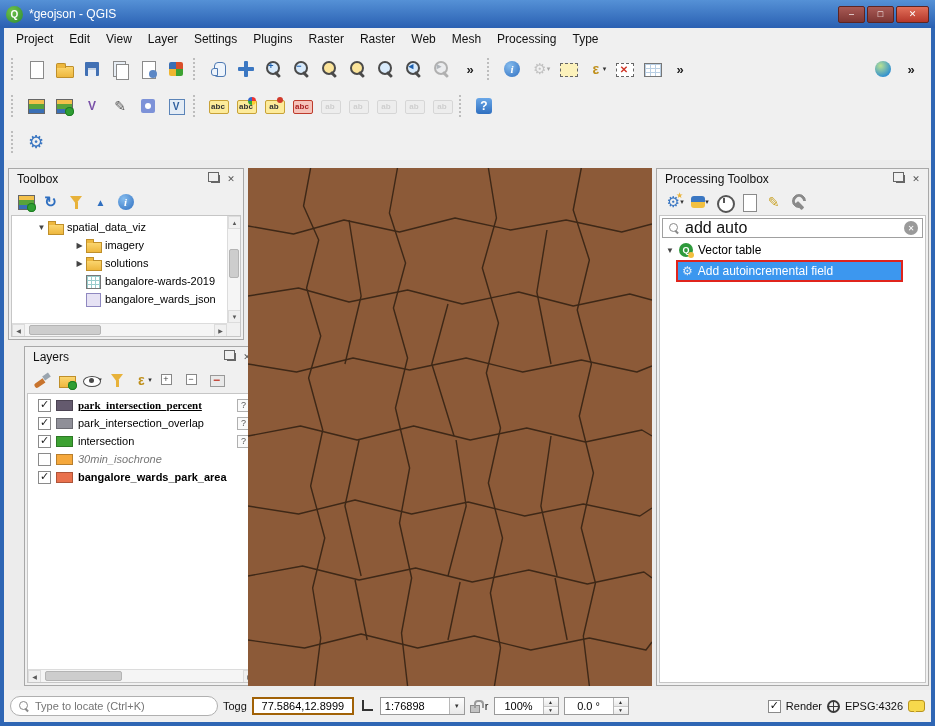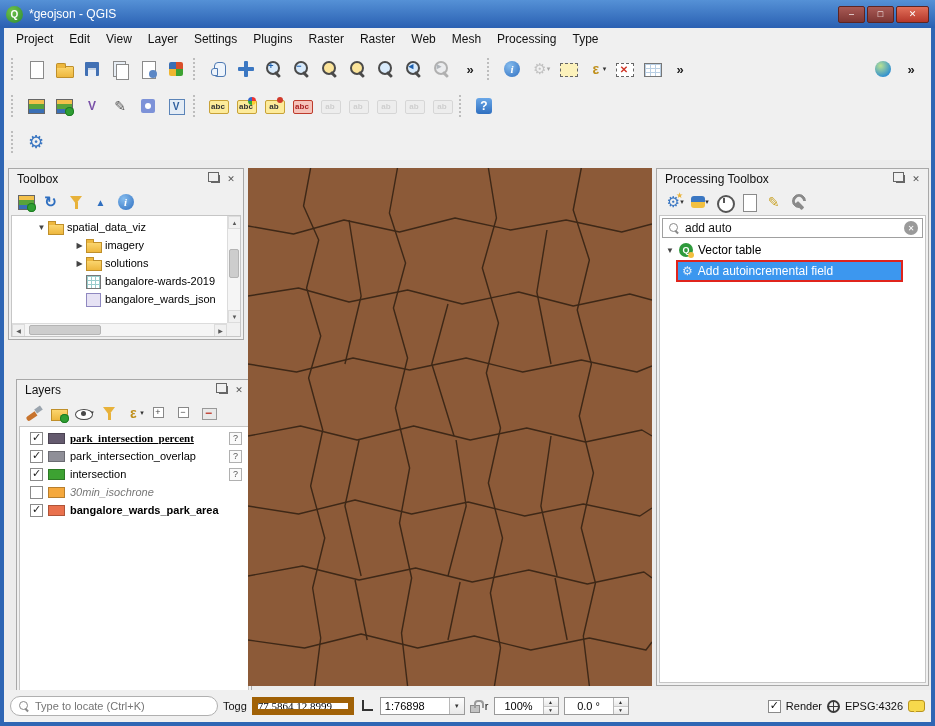--- a/index.html
+++ b/index.html
@@ -99,21 +99,21 @@
   [data-ic=python]::after{left:3px;top:10px;width:14px;height:6px;background:#f2c040;border-radius:0 0 3px 3px;}
   [data-ic=clock]::before{left:3px;top:3px;width:14px;height:14px;border:2px solid #555;border-radius:50%;background:#fff;}
   [data-ic=clock]::after{left:9px;top:6px;width:2px;height:5px;background:#555;}
   [data-ic=pency] .g{font-size:14px;color:#c9a227;}
   [data-ic=wrench]::before{left:3px;top:2px;width:8px;height:8px;border:3px solid #8a8a8a;border-radius:50%;border-right-color:transparent;transform:rotate(45deg);}
   [data-ic=wrench]::after{left:9px;top:9px;width:9px;height:4px;background:#8a8a8a;transform:rotate(45deg);transform-origin:0 0;border-radius:1px;}
   
   .workspace{position:absolute;left:0;right:0;top:132px;bottom:32px;background:#ececec;}
   .panel{position:absolute;background:#f0f0f0;border:1px solid #a8a8a8;display:flex;flex-direction:column;}
   .browserpanel{left:4px;top:8px;width:236px;height:172px;}
-  .layerspanel{left:12px;top:186px;width:236px;height:340px;margin-top:33px;}
+  .layerspanel{left:20px;top:186px;width:236px;height:340px;}
   .procpanel{left:652px;top:8px;width:273px;height:518px;}
   .map{position:absolute;left:244px;top:8px;width:404px;height:518px;background:#8c5a38;}
   .map svg{display:block;width:100%;height:100%;}
   .phead{height:20px;display:flex;align-items:center;padding:0 4px 0 8px;font-size:12px;color:#111;flex:0 0 auto;}
   .psp{flex:1;}
   .hbtn{width:16px;height:14px;display:flex;align-items:center;justify-content:center;color:#555;font-size:9px;}
   .undockic{width:9px;height:8px;border:1px solid #666;position:relative;background:#fff;}
   .undockic::before{content:"";position:absolute;left:-4px;top:-4px;width:9px;height:8px;border:1px solid #666;background:#f0f0f0;}
   .ptools{height:26px;display:flex;align-items:center;padding-left:4px;background:#f0f0f0;flex:0 0 auto;}
   .pbody{flex:1;background:#fff;border:1px solid #c6c6c6;margin:0 2px 2px 2px;position:relative;overflow:hidden;}
@@ -149,37 +149,37 @@
   .lrow[data-bold="true"] .llabel{font-weight:bold;}
   .lrow[data-underline="true"] .llabel{text-decoration:underline;font-family:Liberation Serif, serif;}
   .lrow[data-italic="true"] .llabel{font-style:italic;color:#777;}
   .badge{margin-left:auto;margin-right:4px;width:13px;height:13px;border:1px solid #b0b0b0;background:#fafafa;display:flex;align-items:center;justify-content:center;font-size:9px;color:#555;flex:0 0 auto;}
   .badge:empty{display:none;}
   
   .searchrow{margin:2px;height:20px;border:1px solid #a0a0a0;background:#fff;display:flex;align-items:center;padding:0 2px;}
   .smag{width:12px;height:12px;position:relative;margin:0 3px;flex:0 0 auto;}
   .smag::before{content:"";position:absolute;left:1px;top:1px;width:7px;height:7px;border:1.5px solid #8a8a8a;border-radius:50%;}
   .smag::after{content:"";position:absolute;left:8px;top:8px;width:4px;height:2px;background:#8a8a8a;transform:rotate(45deg);transform-origin:0 0;}
-  .searchrow input{border:none;outline:none;flex:1;font-size:12px;font-family:inherit;background:transparent;color:#111;}
+  .searchrow input{border:none;outline:none;flex:1;font-size:16px;font-family:inherit;background:transparent;color:#111;}
   .clearbtn{width:14px;height:14px;border-radius:50%;background:#9a9a9a;color:#fff;display:flex;align-items:center;justify-content:center;font-size:8px;margin-right:2px;flex:0 0 auto;}
   .ptree{font-size:12px;}
   .prow-group{height:20px;display:flex;align-items:center;padding-left:6px;}
   .prow-group .exp{width:12px;font-size:8px;color:#444;}
   .qlogo{width:16px;height:16px;position:relative;margin-right:4px;flex:0 0 auto;}
   .qlogo::before{content:"";position:absolute;inset:1px;border-radius:50%;background:#2e9a3c;}
   .qlogo::after{content:"";position:absolute;right:0;bottom:0;width:6px;height:6px;border-radius:50%;background:#f2c040;}
   .qlogo i{position:absolute;inset:0;display:flex;align-items:center;justify-content:center;color:#fff;font-weight:bold;font-size:9px;z-index:1;}
   .prow-result{height:22px;margin:0 22px 0 16px;background:#3c97ef;border:2px solid #e0241c;display:flex;align-items:center;color:#fff;font-size:12px;}
   .prow-result .pgear{font-size:12px;color:#e6eef8;margin:0 5px 0 4px;}
   
   .statusbar{position:absolute;left:0;right:0;bottom:0;height:32px;background:#f0f0f0;display:flex;align-items:center;padding:0 6px;font-size:11px;gap:5px;}
   .locate{width:208px;height:20px;border:1px solid #b0b0b0;border-radius:10px;background:#fff;display:flex;align-items:center;padding:0 4px;flex:0 0 auto;}
   .locate input{border:none;outline:none;background:transparent;font-size:11px;width:100%;color:#555;font-family:inherit;}
   .sblabel{color:#111;flex:0 0 auto;white-space:nowrap;text-align:right;}
-  .coordbox{width:102px;height:18px;border:6px solid #a16207;background:#fff;font-size:11px;font-family:Liberation Serif, serif;flex:0 0 auto;padding:0;}
+  .coordbox{width:102px;height:18px;border:2px solid #a16207;background:#fff;font-size:11px;text-align:center;font-family:Liberation Sans, sans-serif;flex:0 0 auto;padding:0;}
   .axesic{width:16px;height:16px;position:relative;flex:0 0 auto;}
   .axesic::before{content:"";position:absolute;left:3px;top:2px;bottom:3px;width:2px;background:#333;}
   .axesic::after{content:"";position:absolute;left:3px;bottom:3px;right:2px;height:2px;background:#333;}
   .combo,.spinbox{height:18px;border:1px solid #9a9a9a;background:#fff;display:flex;align-items:center;flex:0 0 auto;}
   .combo input{border:none;outline:none;width:68px;font-size:11px;padding-left:4px;font-family:inherit;}
   .spinbox input{border:none;outline:none;width:48px;font-size:11px;text-align:center;font-family:inherit;}
   .dd{width:15px;height:100%;background:linear-gradient(#fdfdfd,#e8e8e8);border-left:1px solid #b8b8b8;display:flex;align-items:center;justify-content:center;font-size:7px;color:#333;}
   .spincol{display:flex;flex-direction:column;height:100%;border-left:1px solid #b8b8b8;}
   .sp{flex:1;width:14px;display:flex;align-items:center;justify-content:center;font-size:5px;color:#333;background:linear-gradient(#fdfdfd,#e8e8e8);}
   .sp+.sp{border-top:1px solid #c8c8c8;}

